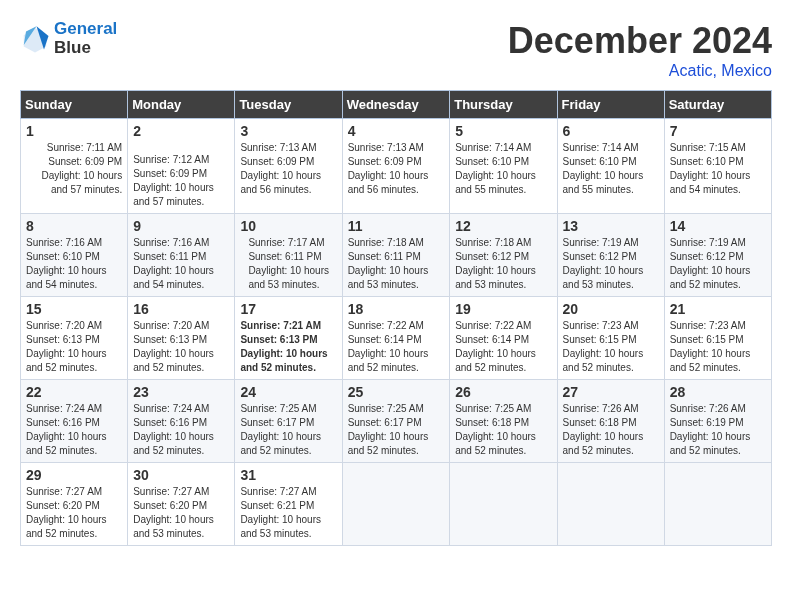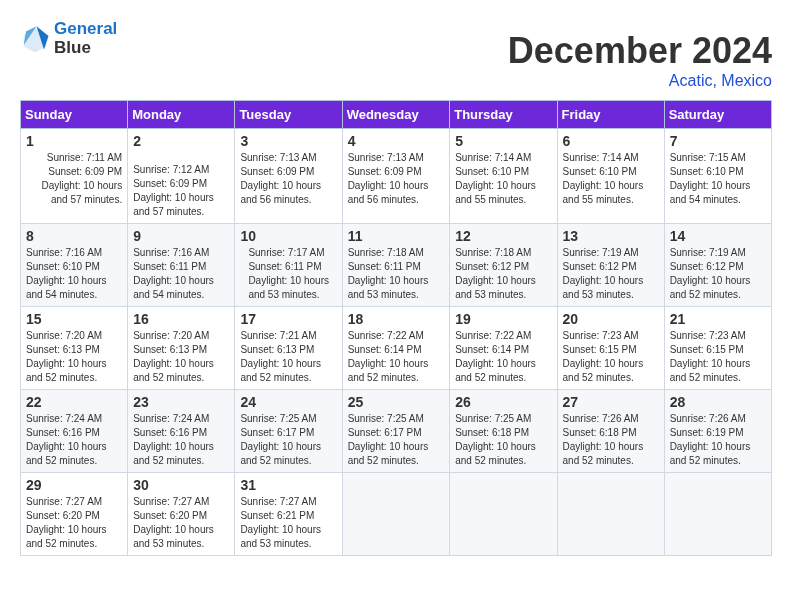--- a/index.html
+++ b/index.html
@@ -29,37 +29,36 @@
     .logo-text span {
       color: #1a73c7;
     }
     .logo-icon {
       width: 30px;
       height: 30px;
       margin-right: 4px;
     }
     .title-block {
       text-align: right;
-      margin-top: 10px;
     }
     .month-title {
       font-size: 36px;
       font-weight: bold;
       color: #333;
     }
     .location {
       font-size: 16px;
       color: #1d4ed8;
     }
     .calendar {
       width: 100%;
       border-collapse: collapse;
     }
     .calendar th {
-      background: #6d28d9;
+      background: #404040;
       color: #fff;
       font-size: 13px;
       font-weight: bold;
       padding: 6px 4px;
       text-align: left;
       border: 1px solid #b0c4de;
     }
     .calendar td {
       vertical-align: top;
       border: 1px solid #d0d8e4;
@@ -235,21 +234,21 @@
         </td>
         <td>
           <span class="day-number">16</span>
           <div class="day-info" style="white-space: pre-line;">Sunrise: 7:20 AM
 Sunset: 6:13 PM
 Daylight: 10 hours
 and 52 minutes.</div>
         </td>
         <td>
           <span class="day-number">17</span>
-          <div class="day-info" style="white-space: pre-line;">Sunrise: 7:21 AM
+          <div class="day-info" style="white-space: pre-line; font-weight: bold;">Sunrise: 7:21 AM
 Sunset: 6:13 PM
 Daylight: 10 hours
 and 52 minutes.</div>
         </td>
         <td>
           <span class="day-number">18</span>
           <div class="day-info" style="white-space: pre-line;">Sunrise: 7:22 AM
 Sunset: 6:14 PM
 Daylight: 10 hours
 and 52 minutes.</div>

